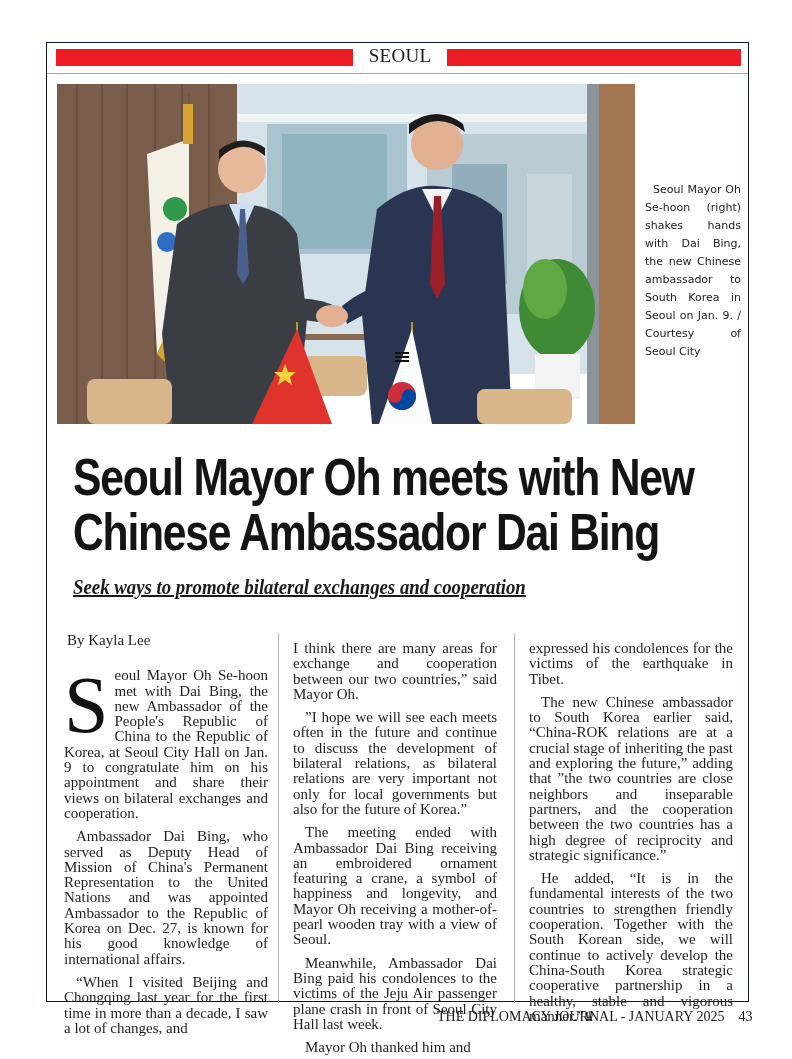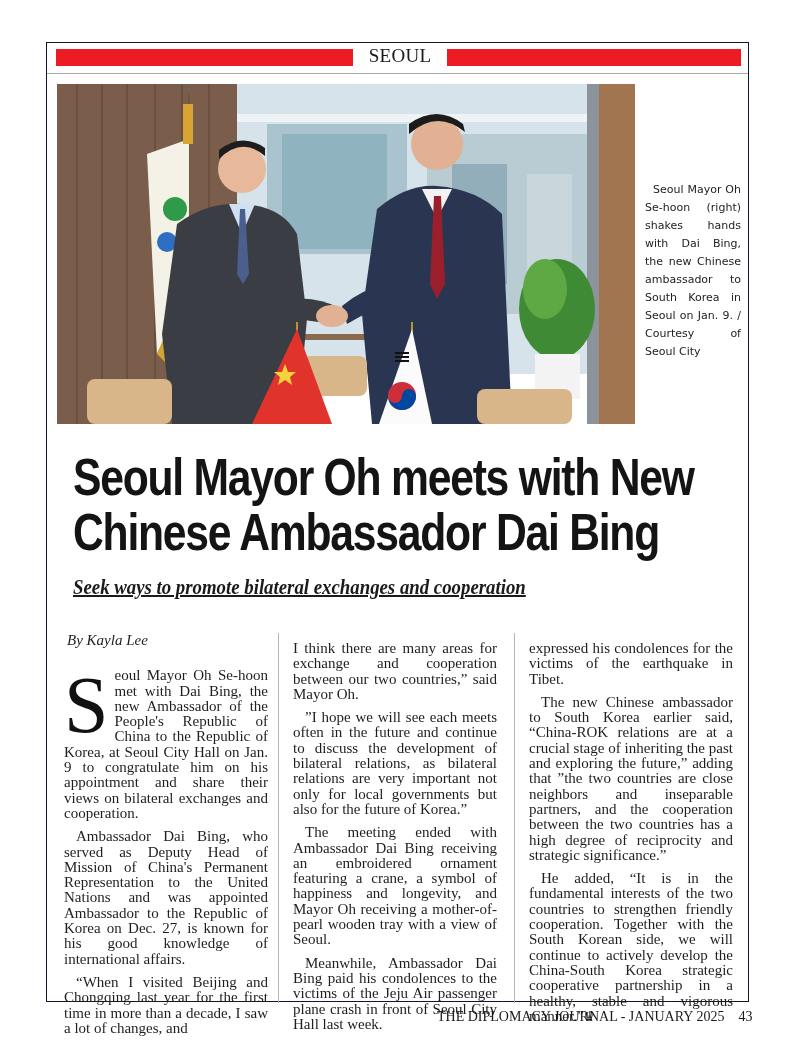--- a/index.html
+++ b/index.html
@@ -40,21 +40,21 @@
            text-align: justify; color: #1e1e1e; }
     .col p { margin: 8px; text-indent: 12px; hyphens: manual; }
     .col p.noindent { text-indent: 0; }
     .col1 { left: 9px; }
     .col2 { left: 238px; }
     .col3 { left: 474px; }
     .divider { position: absolute; top: 0; width: 1px; background: #b5b5b5; height: 370px; }
     .divider.d1 { left: 231px; }
     .divider.d2 { left: 467px; }
 
-    .byline { font-style: italic; font-size: 15px; margin: 0 0 20px 11px; text-indent: 0; display:block; }
+    .byline { font-size: 15px; margin: 0 0 20px 11px; text-indent: 0; display:block; }
     .dropcap { float: left; font-size: 80px; line-height: 62px; margin: 6px 6px 0 0;
                font-family: "Liberation Serif", serif; color: #111; }
     .lead { text-indent: 0 !important; }
     .endmark { font-size: 13px; }
 
     .footer { position: absolute; left: 437px; top: 1009px; font-family: "Liberation Serif", serif;
               font-size: 14px; color: #1a1a1a; white-space: nowrap; }
     .footer .page { margin-left: 14px; }
   </style>
 </head>
@@ -158,20 +158,21 @@
       <p>“When I visited Beijing and Chongqing last year for the first time in more than a decade, I saw a lot of changes, and</p>
     </div>
 
     <div class="divider d1"></div>
 
     <div class="col col2">
       <p class="noindent">I think there are many areas for exchange and cooperation between our two countries,” said Mayor Oh.</p>
       <p>”I hope we will see each meets often in the future and continue to discuss the development of bilateral relations, as bilateral relations are very important not only for local governments but also for the future of Korea.”</p>
       <p>The meeting ended with Ambassador Dai Bing receiving an embroidered ornament featuring a crane, a symbol of happiness and longevity, and Mayor Oh receiving a mother-of-pearl wooden tray with a view of Seoul.</p>
       <p>Meanwhile, Ambassador Dai Bing paid his condolences to the victims of the Jeju Air passenger plane crash in front of Seoul City Hall last week.</p>
+      <p>Mayor Oh thanked him and</p>
     </div>
 
     <div class="divider d2"></div>
 
     <div class="col col3">
       <p class="noindent">expressed his condolences for the victims of the earthquake in Tibet.</p>
       <p>The new Chinese ambassador to South Korea earlier said, “China-ROK relations are at a crucial stage of inheriting the past and exploring the future,” adding that ”the two countries are close neighbors and inseparable partners, and the cooperation between the two countries has a high degree of reciprocity and strategic significance.”</p>
       <p><span>He added, “It is in the fundamental interests of the two countries to strengthen friendly cooperation. Together with the South Korean side, we will continue to actively develop the China-South Korea strategic cooperative partnership in a healthy, stable and vigorous manner.”</span><span class="endmark">♛</span></p>
     </div>
   </div>

